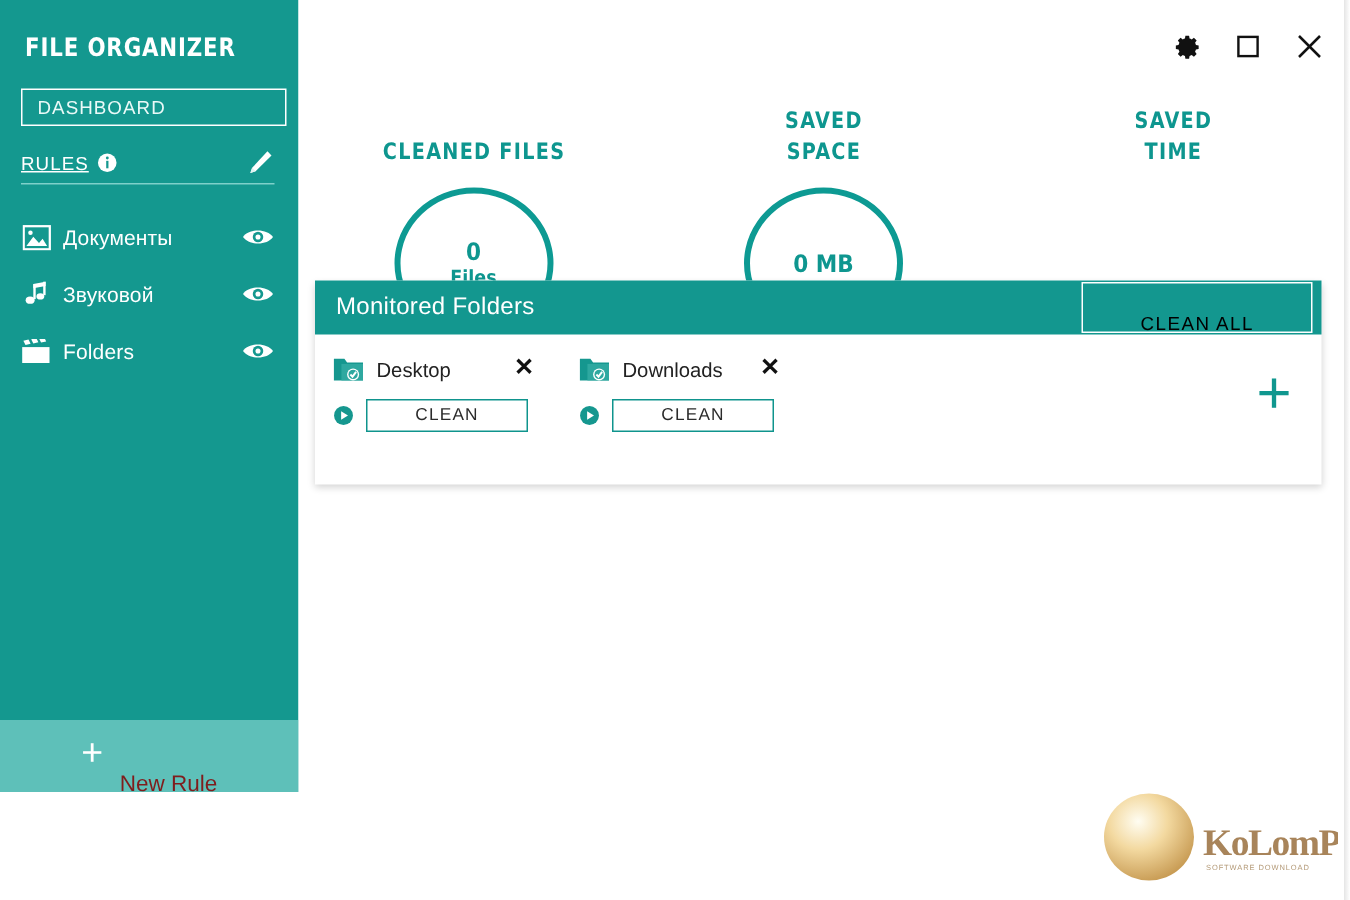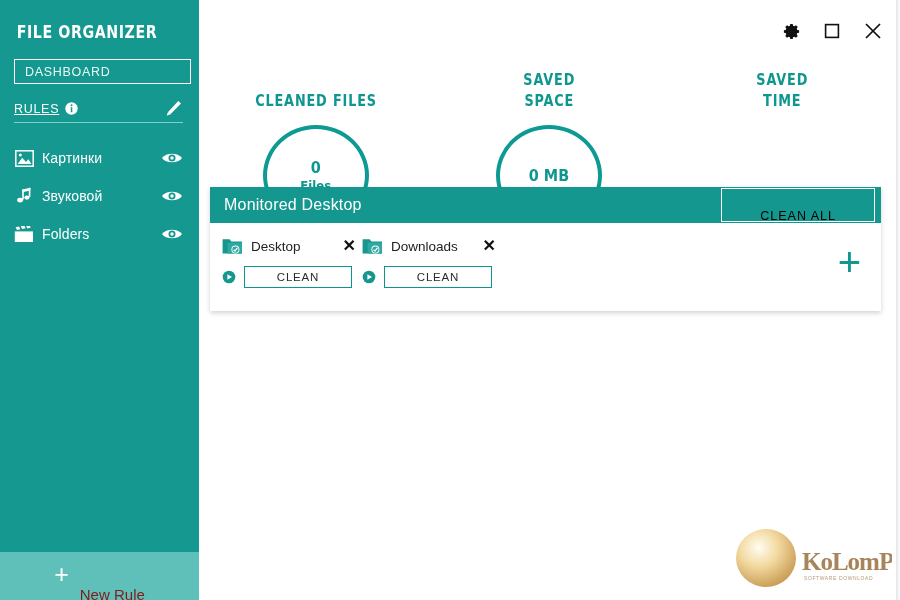--- a/index.html
+++ b/index.html
@@ -31,21 +31,21 @@
     position: absolute;
     right: 0; top: 0;
     width: 4px; height: 600px;
     background: linear-gradient(to right, rgba(0,0,0,0.10), rgba(0,0,0,0));
     pointer-events: none;
   }
 
   
   #sidebar {
     width: 199px;
-    height: 600px;
+    height: 528px;
     background: #14988f;
     position: relative;
     flex: 0 0 199px;
     box-sizing: border-box;
     display: flex;
     flex-direction: column;
   }
   #app-title {
     color: #ffffff;
     font-size: 17px;
@@ -261,26 +261,27 @@
     letter-spacing: 1px;
     height: 26px;
     line-height: 23px;
     padding: 16px 38px;
     background: transparent;
     box-sizing: border-box;
     font-family: "Liberation Sans", sans-serif;
     cursor: pointer;
   }
   #folders-body {
-    height: 88px;
+    height: 100px;
     position: relative;
     padding: 12px 0 0 12px;
     box-sizing: border-box;
     display: flex;
     align-items: flex-start;
+    gap: 24px;
   }
   .folder-item { width: 140px; }
   .folder-row1 {
     display: flex;
     align-items: center;
     height: 22px;
   }
   .folder-ico {
     width: 21px; height: 19px;
     flex: 0 0 21px;
@@ -384,21 +385,21 @@
     <div id="rule-list">
 
       <div class="rule-item">
         <span class="rule-ico">
           <svg width="19" height="17" viewBox="0 0 19 17">
             <rect x="0.8" y="0.8" width="17.4" height="15.4" fill="none" stroke="#ffffff" stroke-width="1.5"></rect>
             <circle cx="5.3" cy="5.1" r="1.5" fill="#ffffff"></circle>
             <path d="M2.6 14 L7.2 7.8 L11 12 L13.4 9.2 L16.4 14 Z" fill="#ffffff"></path>
           </svg>
         </span>
-        <span class="rule-name">Картинки</span>
+        <span class="rule-name">Документы</span>
         <span class="eye-ico">
           <svg width="22" height="14" viewBox="0 0 22 14">
             <path d="M1 7 C5 1.2, 17 1.2, 21 7 C17 12.8, 5 12.8, 1 7 Z" fill="#ffffff"></path>
             <circle cx="11" cy="7" r="3.5" fill="#14988f"></circle>
             <circle cx="11" cy="7" r="1.7" fill="#ffffff"></circle>
           </svg>
         </span>
       </div>
 
       <div class="rule-item">
@@ -497,21 +498,21 @@
           <div>SAVED</div>
           <div>TIME</div>
         </div>
       </div>
 
     </section>
 
     <section id="folders-card">
 
       <div id="folders-head">
-        <span id="folders-head-title">Monitored Desktop</span>
+        <span id="folders-head-title">Monitored Folders</span>
         <button id="clean-all">CLEAN ALL</button>
       </div>
 
       <div id="folders-body">
 
         <div class="folder-item">
           <div class="folder-row1">
             <span class="folder-ico">
               <svg width="21" height="19" viewBox="0 0 21 19">
                 <path d="M0.6 2.2 L7.6 2.2 L9.4 4.6 L20.0 4.6 L20.0 16.6 L0.6 16.6 Z" fill="#15978f"></path>

